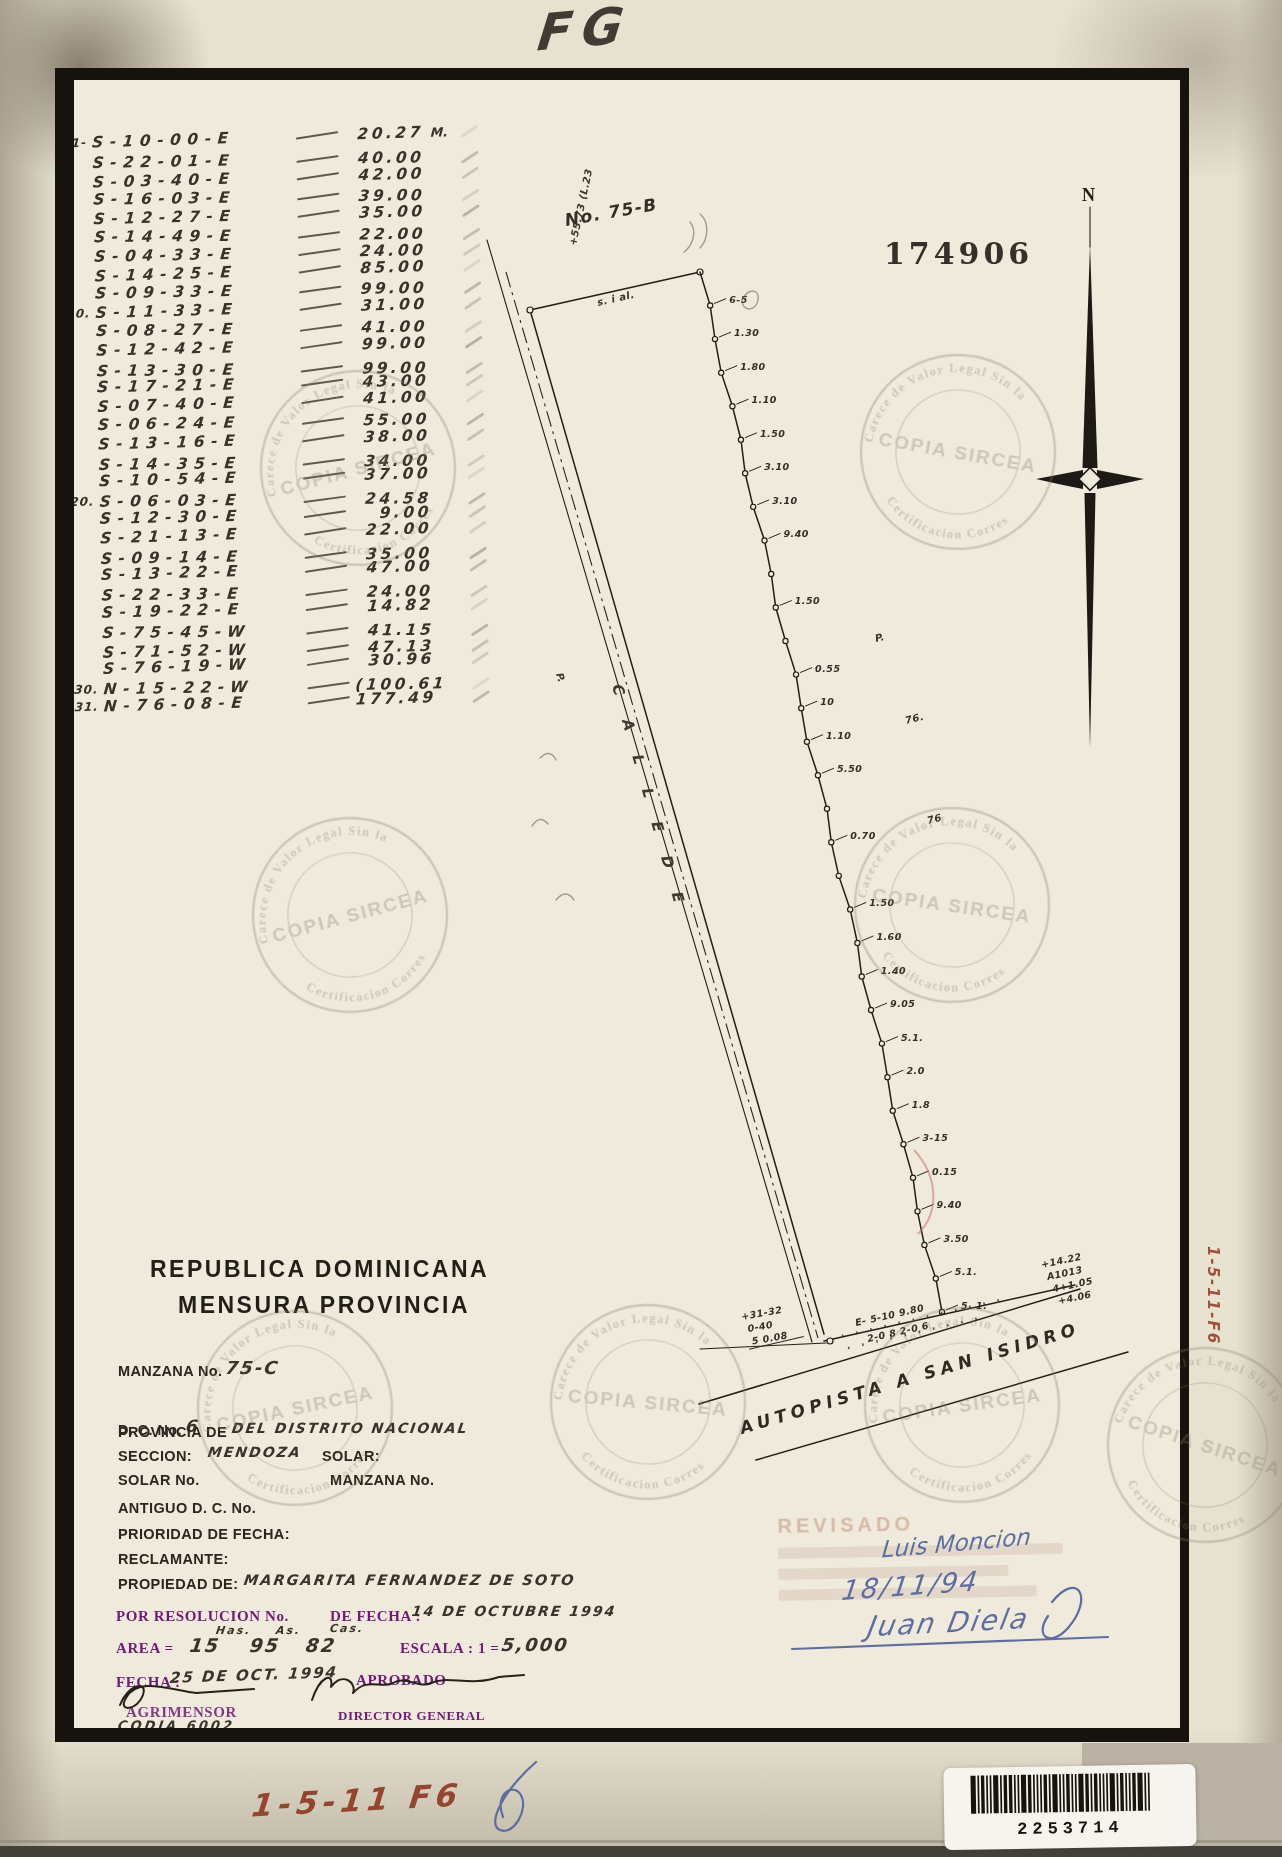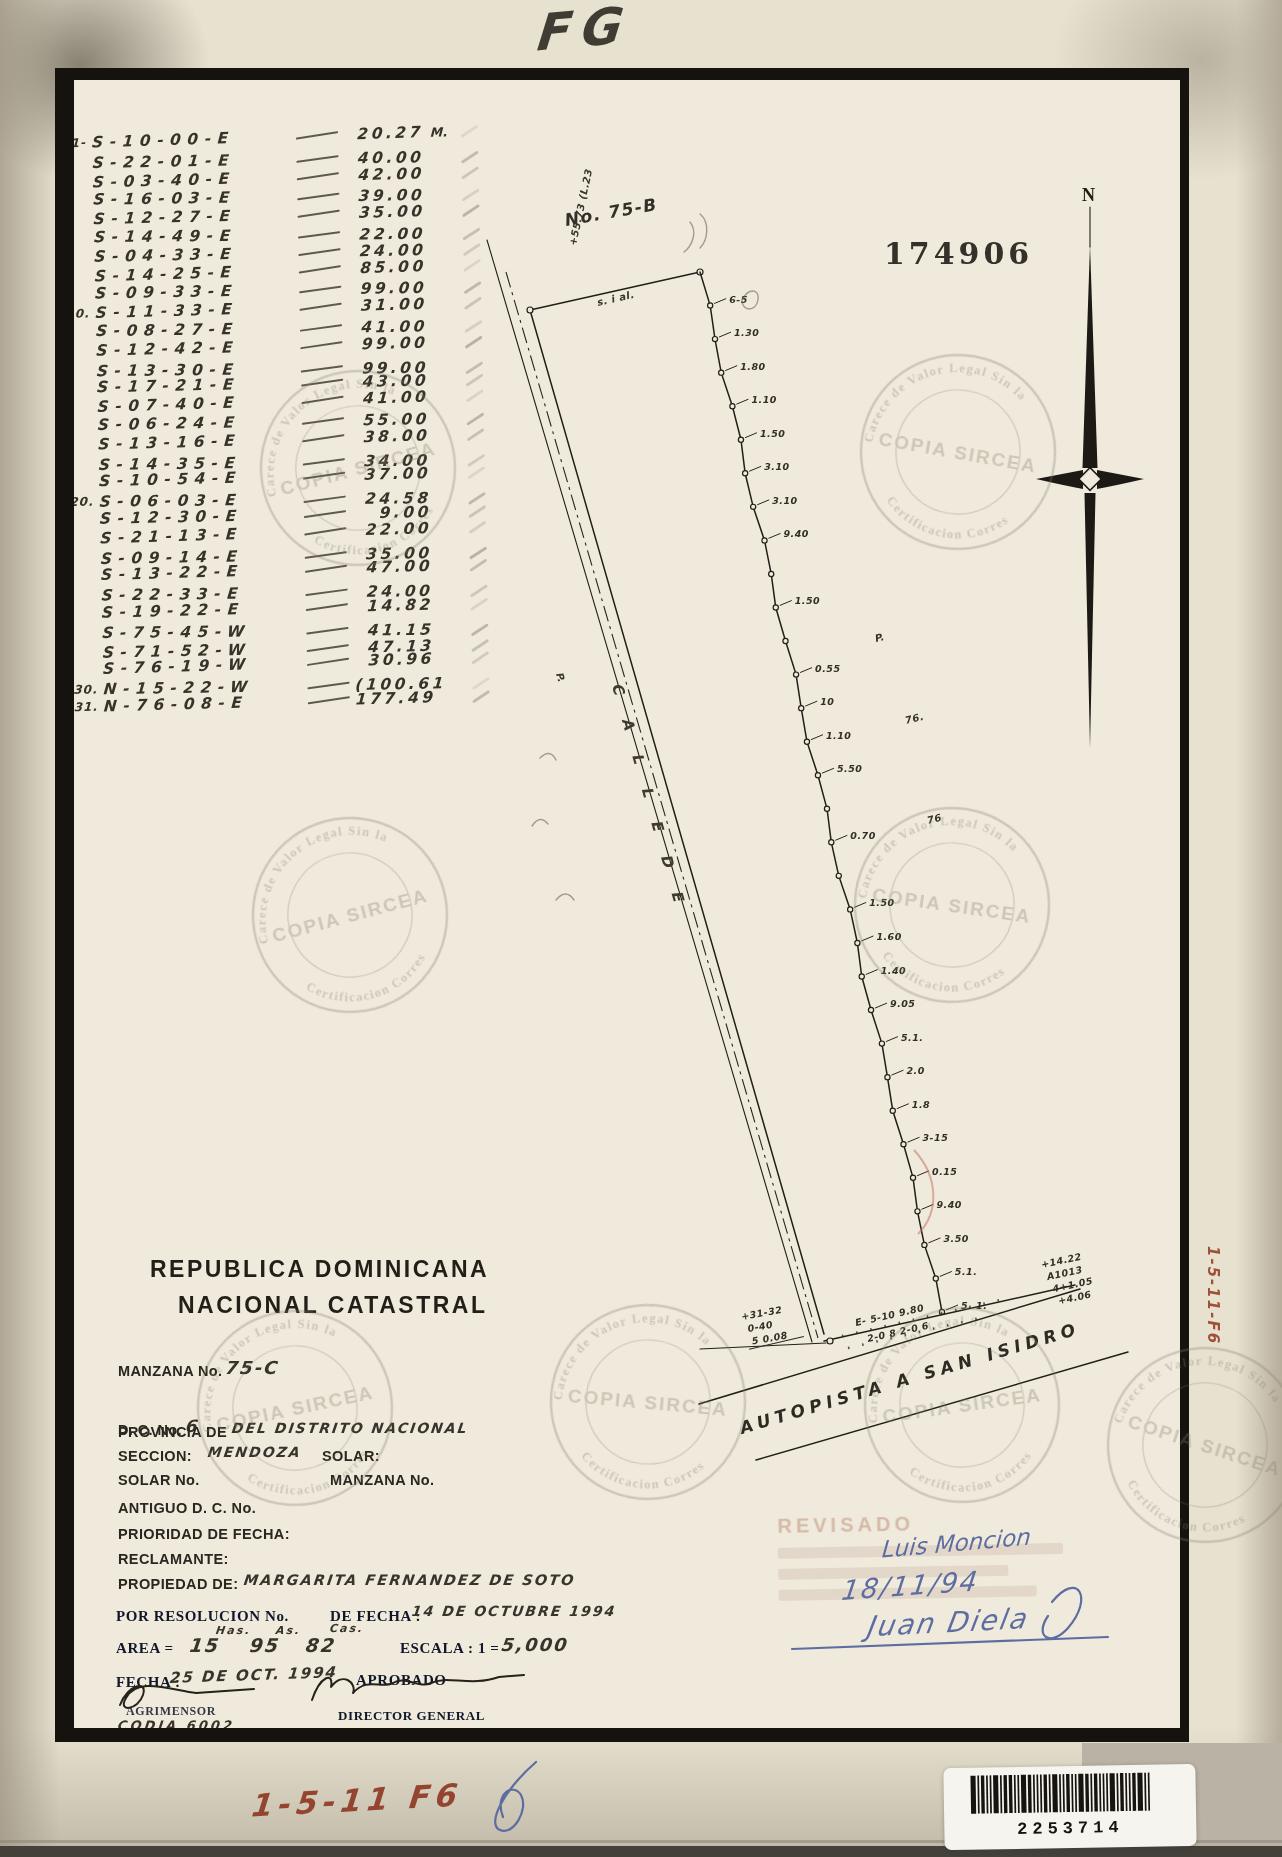--- a/index.html
+++ b/index.html
@@ -34,21 +34,21 @@
   .b-bear{width:198px;letter-spacing:6.5px;white-space:nowrap}
   .b-dash{width:42px;height:2.2px;background:#3a352c;transform:rotate(-7deg);margin:0 6px;border-radius:2px;opacity:.8}
   .b-dist{width:80px;text-align:right;letter-spacing:3.5px;white-space:nowrap}
   .b-unit{width:28px;font-size:12.5px;padding-left:7px}
   .b-slash{width:2.5px;height:19px;background:#8e8878;transform:rotate(56deg);margin-left:16px;border-radius:2px}
 
   
   .hw{font-family:"DejaVu Sans",sans-serif;font-style:italic;font-weight:700;color:#38332b;
       transform:skewX(-8deg);display:inline-block;letter-spacing:2px}
   .lbl{font-family:"Liberation Sans",sans-serif;font-weight:700;color:#2b2720;font-size:14.5px;letter-spacing:.4px}
-  .serif{font-family:"Liberation Serif",serif;font-weight:700;color:#0f172a;font-size:15px;letter-spacing:.6px}
+  .serif{font-family:"Liberation Serif",serif;font-weight:700;color:#701a75;font-size:15px;letter-spacing:.6px}
   .title{font-family:"Liberation Sans",sans-serif;font-weight:700;color:#221e18;font-size:23px;letter-spacing:2.5px}
 
   .fg-note{left:538px;top:0px;font:italic 700 50px "DejaVu Sans",sans-serif;color:#413c33;
            transform:rotate(-5deg) skewX(-12deg);z-index:6;letter-spacing:10px}
   .stamp-number{left:884px;top:236px;font-family:"DejaVu Serif",serif;font-weight:700;font-size:30px;
                 letter-spacing:4px;color:#35312a;z-index:3}
 
   
   .rev-stamp{left:778px;top:1512px;width:330px;z-index:2;transform:rotate(-1deg);filter:blur(.6px)}
   .rev-word{font:700 20px "Liberation Sans",sans-serif;color:#c0927f;opacity:.55;letter-spacing:4px}
@@ -508,21 +508,21 @@
         <span class="b-dist">177.49</span>
         <span class="b-unit"></span>
         <span class="b-slash" style="opacity:0.48"></span>
       </div>
     </div>
 
   <div class="abs fg-note">FG</div>
   <div class="abs stamp-number">174906</div>
 
   <div class="abs textlayer title" style="left:150px;top:1256px">REPUBLICA DOMINICANA</div>
-  <div class="abs textlayer title" style="left:178px;top:1292px">NACIONAL CATASTRAL</div>
+  <div class="abs textlayer title" style="left:178px;top:1292px">MENSURA PROVINCIA</div>
 
   <div class="abs textlayer lbl" style="left:118px;top:1363px">MANZANA No.</div>
   <div class="abs textlayer hw" style="left:226px;top:1357px;font-size:18px">75-C</div>
 
   <div class="abs textlayer lbl" style="left:118px;top:1472px">SOLAR No.</div>
   <div class="abs textlayer lbl" style="left:330px;top:1472px">MANZANA No.</div>
 
   <div class="abs textlayer lbl" style="left:118px;top:1422px">D. C. No.</div>
   <div class="abs textlayer hw" style="left:186px;top:1416px;font-size:17px">6</div>
   <div class="abs textlayer hw" style="left:232px;top:1420px;font-size:14px">DEL DISTRITO NACIONAL</div>
@@ -550,21 +550,21 @@
   <div class="abs textlayer hw" style="left:276px;top:1624px;font-size:11px">As.</div>
   <div class="abs textlayer hw" style="left:306px;top:1634px;font-size:19px">82</div>
   <div class="abs textlayer hw" style="left:330px;top:1622px;font-size:11px">Cas.</div>
   <div class="abs textlayer serif" style="left:400px;top:1640px">ESCALA : 1 =</div>
   <div class="abs textlayer hw" style="left:502px;top:1634px;font-size:18px">5,000</div>
 
   <div class="abs textlayer serif" style="left:116px;top:1674px">FECHA :</div>
   <div class="abs textlayer hw" style="left:170px;top:1666px;font-size:15px;transform:rotate(-2deg) skewX(-8deg)">25 DE OCT. 1994</div>
   <div class="abs textlayer serif" style="left:356px;top:1672px">APROBADO</div>
 
-  <div class="abs textlayer serif" style="left:126px;top:1704px;font-size:12px;opacity:.85">AGRIMENSOR</div>
+  <div class="abs textlayer serif" style="left:126px;top:1704px;font-size:15px;opacity:.85">AGRIMENSOR</div>
   <div class="abs textlayer serif" style="left:338px;top:1708px;font-size:13px">DIRECTOR GENERAL</div>
   <div class="abs textlayer hw" style="left:118px;top:1718px;font-size:13px;letter-spacing:3px">CODIA 6002</div>
 
   <div class="abs rev-stamp">
     <span class="rev-word">REVISADO</span>
     <div class="ghost-line" style="width:285px"></div>
     <div class="ghost-line" style="width:230px"></div>
     <div class="ghost-line" style="width:258px"></div>
   </div>
   <div class="abs blue-hw" style="left:882px;top:1530px;font-size:23px;transform:rotate(-5deg) skewX(-10deg)">Luis Moncion</div>

